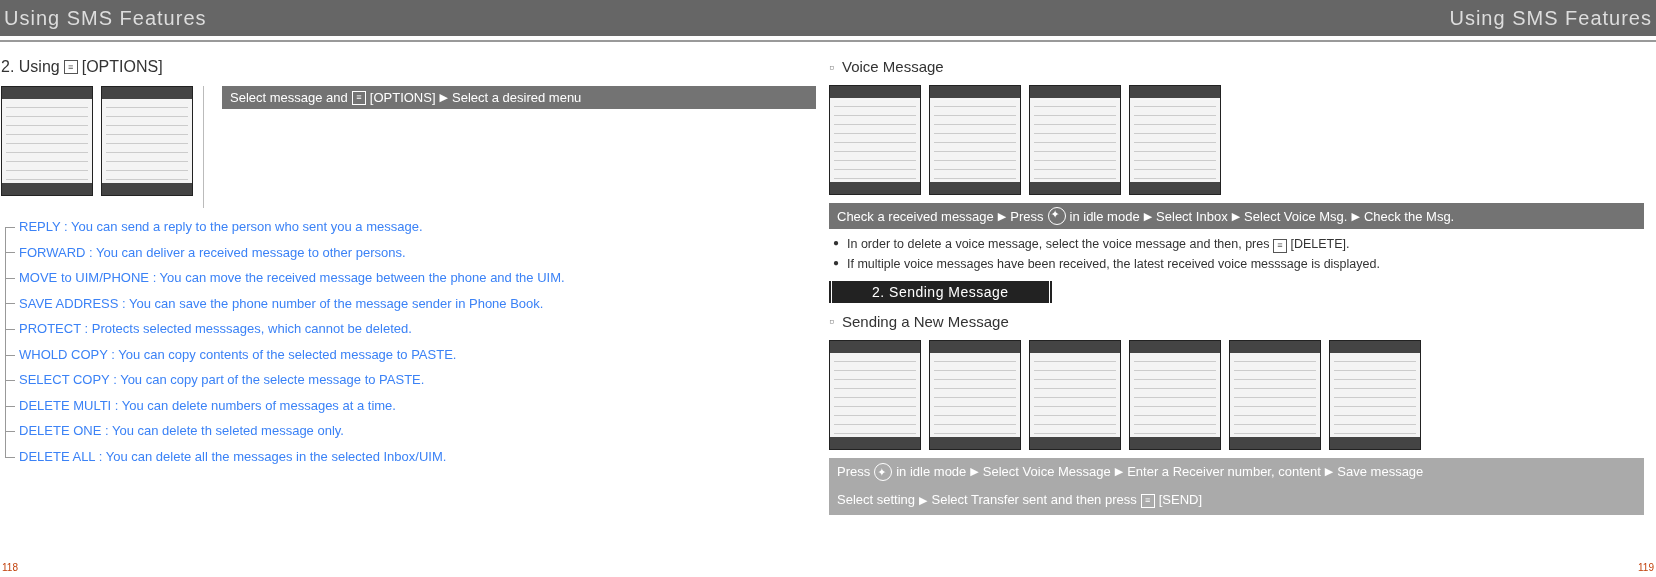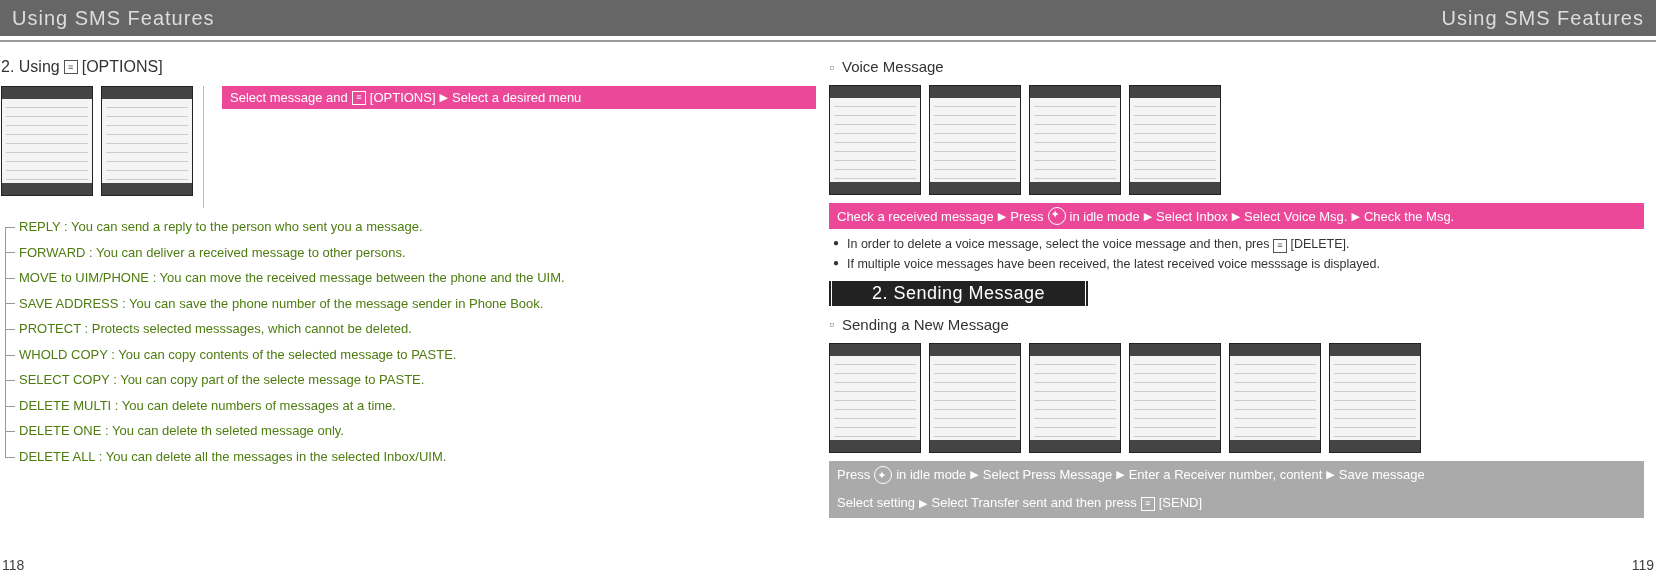--- a/index.html
+++ b/index.html
@@ -1,47 +1,47 @@
 <!DOCTYPE html>
 <html><head>
 <meta charset="utf-8">
 <style>
   * { margin:0; padding:0; box-sizing:border-box; }
   body { font-family: Arial, Helvetica, sans-serif; color:#555; background:#fff; width:1656px; }
   .page { position:relative; height:577px; }
-  .top-bar { height:36px; background:#666; color:#ddd; display:flex; justify-content:space-between; align-items:center; padding:0 12px; font-size:20px; letter-spacing:1px; font-weight:400; }
+  .top-bar { height:36px; background:#666; color:#ddd; display:flex; justify-content:space-between; align-items:center; padding:0 4px; font-size:20px; letter-spacing:1px; font-weight:400; }
   .hr-line { height:2px; background:#999; margin-top:4px; }
   .columns { display:flex; position:relative; }
   .col { width:50%; padding:16px 12px 0 1px; }
   .sub-head { font-size:16px; color:#333; margin-bottom:10px; display:flex; align-items:center; gap:4px; }
   .thumbs { display:flex; gap:8px; align-items:flex-start; margin-bottom:12px; }
   .thumb { width:92px; height:110px; border:1px solid #222; background:#f4f4f4; position:relative; }
   .thumb::before, .thumb::after { content:""; position:absolute; }
   .thumb-strip { position:absolute; left:0; right:0; height:12px; background:#444; }
   .thumb-strip.top { top:0; }
   .thumb-strip.bot { bottom:0; }
   .ruled { position:absolute; top:12px; bottom:12px; left:4px; right:4px; background:repeating-linear-gradient(#f4f4f4,#f4f4f4 8px,#ccc 8px,#ccc 9px); }
   .vert-sep { width:1px; background:#bbb; align-self:stretch; }
-  .grey-band { background:#ec4899; color:#fff; font-size:13px; padding:4px 8px; display:flex; align-items:center; gap:4px; flex-wrap:wrap; }
+  .grey-band { background:#737373; color:#fff; font-size:13px; padding:4px 8px; display:flex; align-items:center; gap:4px; flex-wrap:wrap; }
   .opts-list { margin-top:6px; margin-left:4px; }
-  .opt-row { font-size:13px; color:#4d7c0f; padding:4px 0 4px 14px; position:relative; line-height:1.35; }
+  .opt-row { font-size:13px; color:#3b82f6; padding:4px 0 4px 14px; position:relative; line-height:1.35; }
   .opt-row::before { content:""; position:absolute; left:0; top:0; bottom:50%; border-left:1px solid #999; }
   .opt-row::after { content:""; position:absolute; left:0; top:50%; width:10px; border-top:1px solid #999; }
   .opt-row.first::before { top:50%; }
   .opt-row.last::before { bottom:50%; }
   .opts-list .opt-row + .opt-row::before { top:-50%; }
   .bullets { margin:6px 0 8px 4px; }
   .bullet { font-size:12.5px; color:#333; padding:2px 0 2px 14px; position:relative; }
   .bullet::before { content:"●"; position:absolute; left:0; top:2px; font-size:10px; }
   .black-band { display:inline-block; border:2px solid #222; background:#222; }
-  .black-band-inner { border:1px solid #fff; padding:3px 40px; color:#fff; font-size:18px; letter-spacing:0.5px; }
+  .black-band-inner { border:1px solid #fff; padding:3px 40px; color:#fff; font-size:14px; letter-spacing:0.5px; }
   .sq-prefix { font-size:14px; margin-right:4px; }
   .small-thumbs { display:flex; gap:8px; margin-bottom:8px; }
   .small-thumbs .thumb { width:92px; height:110px; }
-  .footer-num { position:absolute; bottom:4px; font-size:14px; color:#404040; }
+  .footer-num { position:absolute; bottom:4px; font-size:10px; color:#c2410c; }
   .footer-num.left { left:2px; }
   .footer-num.right { right:2px; }
   .arrow { font-size:11px; }
   .icon-menu { display:inline-flex; width:14px; height:14px; border:1px solid #555; align-items:center; justify-content:center; font-size:9px; line-height:1; color:#555; }
   .icon-joy { display:inline-flex; width:18px; height:18px; border:1px solid #888; border-radius:50%; position:relative; }
   .icon-joy::before { content:"✦"; position:absolute; left:2px; top:0; font-size:11px; color:#888; }
   .greylight { background:#aaa; }
   .grey-band .icon-menu, .grey-band .icon-joy { border-color:#fff; color:#fff; }
   .grey-band .icon-joy::before { color:#fff; }
   .col-left .thumb-area { display:flex; align-items:flex-start; gap:10px; }
@@ -203,21 +203,21 @@
             <div class="ruled"></div>
             <div class="thumb-strip bot"></div>
           </div>
       </div>
 
       <div class="grey-band greylight" style="line-height:1.6;">
         <span>Press</span>
         <span class="icon-joy"></span>
         <span>in idle mode</span>
         <span class="arrow">▶</span>
-        <span>Select Press Message</span>
+        <span>Select Voice Message</span>
         <span class="arrow">▶</span>
         <span>Enter a Receiver number, content</span>
         <span class="arrow">▶</span>
         <span>Save message</span>
         <span style="flex-basis:100%; height:0;"></span>
         <span>Select setting</span>
         <span class="arrow">▶</span>
         <span>Select Transfer sent and then press</span>
         <span class="icon-menu">≡</span>
         <span>[SEND]</span>

